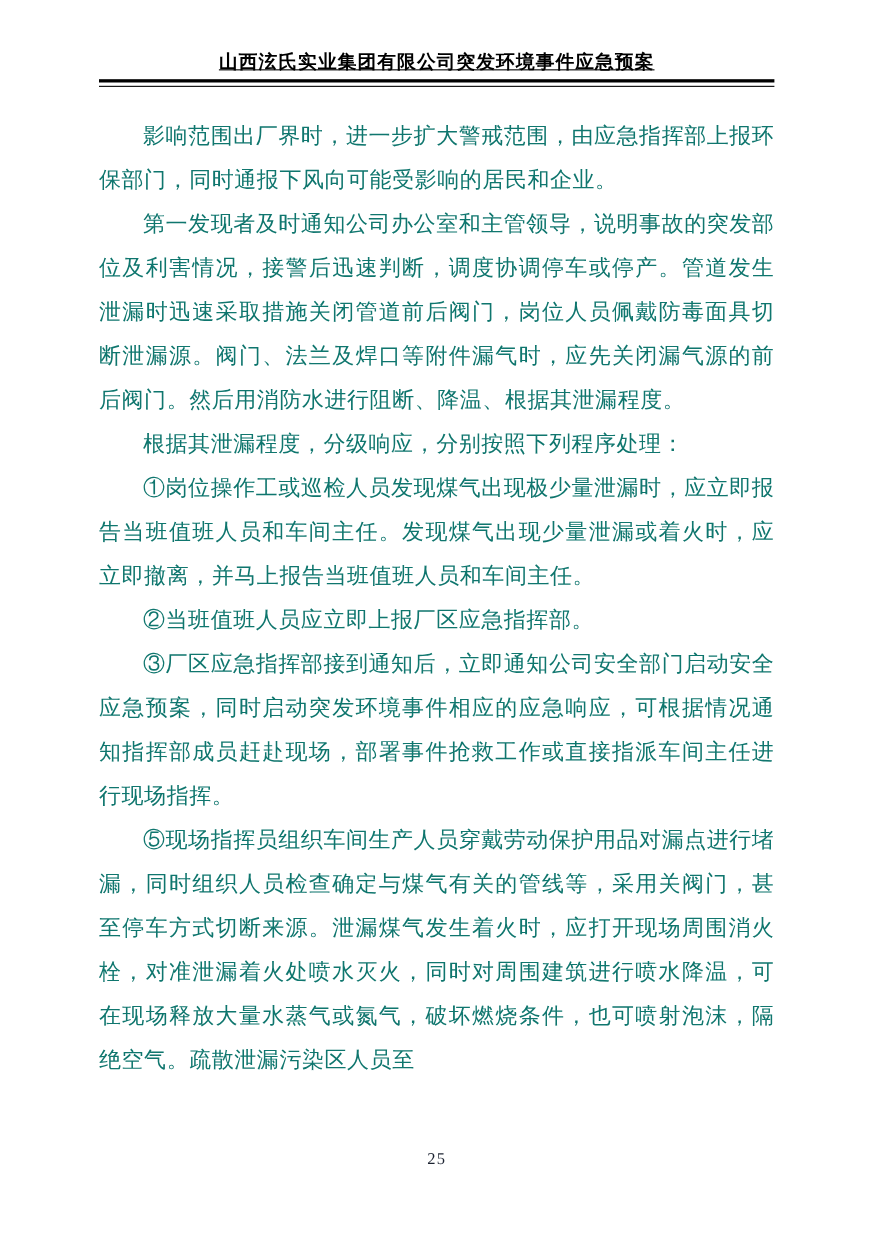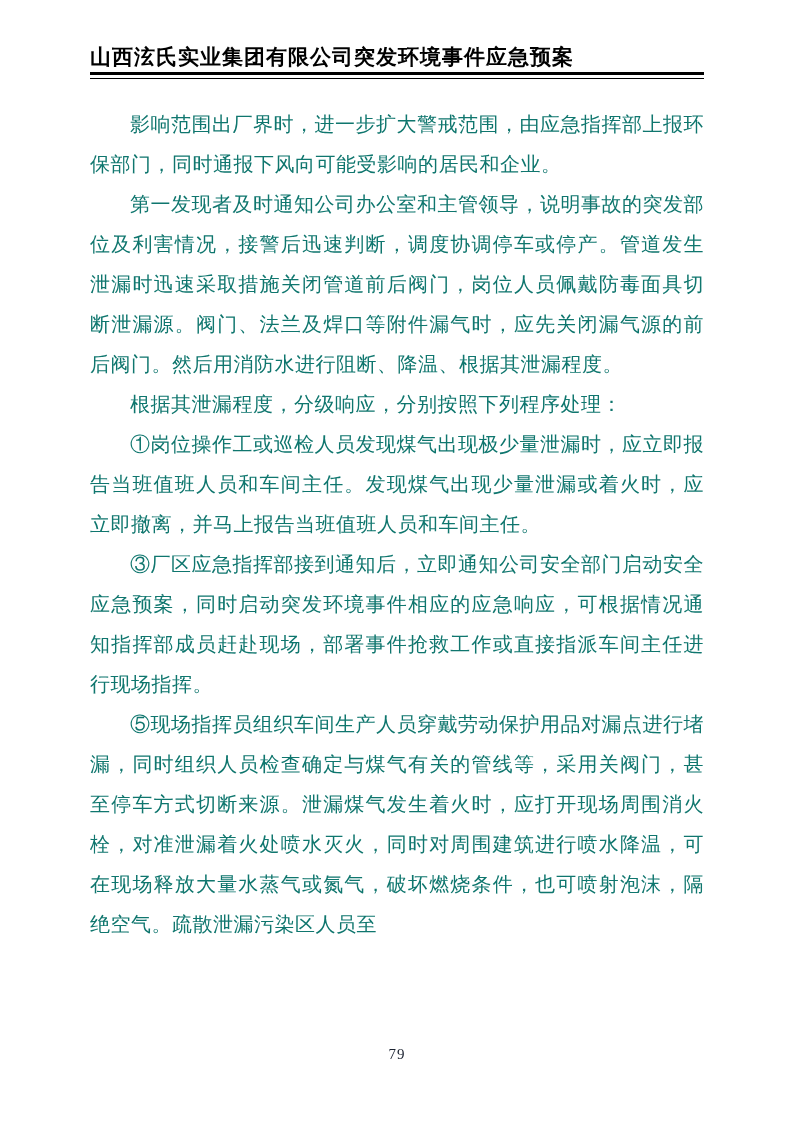--- a/index.html
+++ b/index.html
@@ -17,27 +17,28 @@
   .page {
     box-sizing: border-box;
     position: relative;
     width: 794px;
     height: 1123px;
     padding: 46px 90px 0 90px;
     background: #ffffff;
   }
   
   .header-title {
-    text-align: left;
+    text-align: center;
     font-weight: bold;
-    font-size: 21px;
+    font-size: 17px;
     letter-spacing: 1px;
     color: #000000;
     line-height: 22px;
     white-space: nowrap;
+    text-decoration: underline;
   }
   .header-rule {
     margin-top: 4px;
     height: 3px;
     border-top: 3px solid #000000;
     border-bottom: 1px solid #000000;
   }
   
   .content {
     margin-top: 25px;
@@ -81,21 +82,22 @@
   <div class="header">
     <div class="header-title">山西泫氏实业集团有限公司突发环境事件应急预案</div>
     <div class="header-rule"></div>
   </div>
 
   <div class="content">
     <p class="body-para">影响范围出厂界时，进一步扩大警戒范围，由应急指挥部上报环保部门，同时通报下风向可能受影响的居民和企业。</p>
     <p class="body-para">第一发现者及时通知公司办公室和主管领导，说明事故的突发部位及利害情况，接警后迅速判断，调度协调停车或停产。管道发生泄漏时迅速采取措施关闭管道前后阀门，岗位人员佩戴防毒面具切断泄漏源。阀门、法兰及焊口等附件漏气时，应先关闭漏气源的前后阀门。然后用消防水进行阻断、降温、根据其泄漏程度。</p>
     <p class="body-para">根据其泄漏程度，分级响应，分别按照下列程序处理：</p>
     <p class="body-para">①岗位操作工或巡检人员发现煤气出现极少量泄漏时，应立即报告当班值班人员和车间主任。发现煤气出现少量泄漏或着火时，应立即撤离，并马上报告当班值班人员和车间主任。</p>
+    <p class="body-para">②当班值班人员应立即上报厂区应急指挥部。</p>
     <p class="body-para">③厂区应急指挥部接到通知后，立即通知公司安全部门启动安全应急预案，同时启动突发环境事件相应的应急响应，可根据情况通知指挥部成员赶赴现场，部署事件抢救工作或直接指派车间主任进行现场指挥。</p>
     <p class="body-para">⑤现场指挥员组织车间生产人员穿戴劳动保护用品对漏点进行堵漏，同时组织人员检查确定与煤气有关的管线等，采用关阀门，甚至停车方式切断来源。泄漏煤气发生着火时，应打开现场周围消火栓，对准泄漏着火处喷水灭火，同时对周围建筑进行喷水降温，可在现场释放大量水蒸气或氮气，破坏燃烧条件，也可喷射泡沫，隔绝空气。疏散泄漏污染区人员至</p>
   </div>
 
   <div class="footer">
-    <span class="page-number">79</span>
+    <span class="page-number">25</span>
   </div>
 
 </div>
 
 </body></html>

